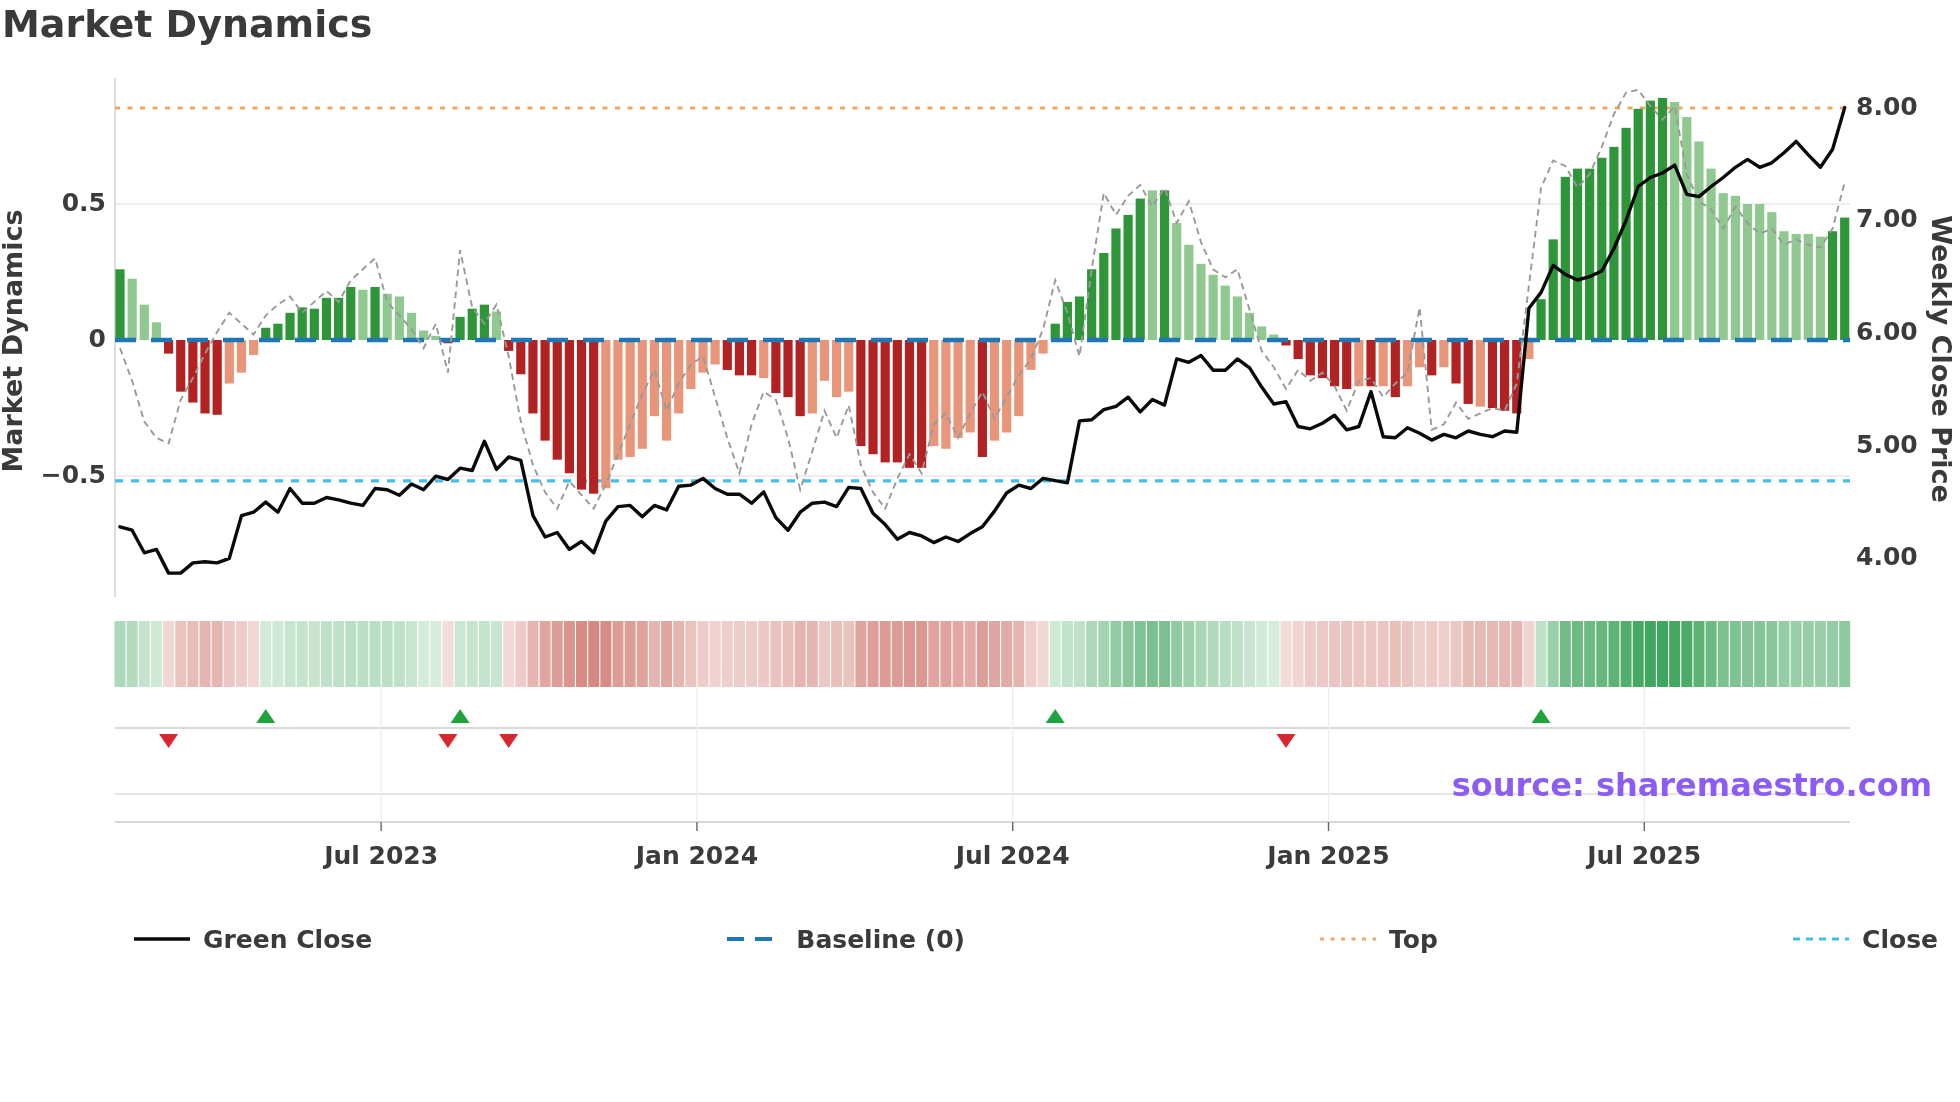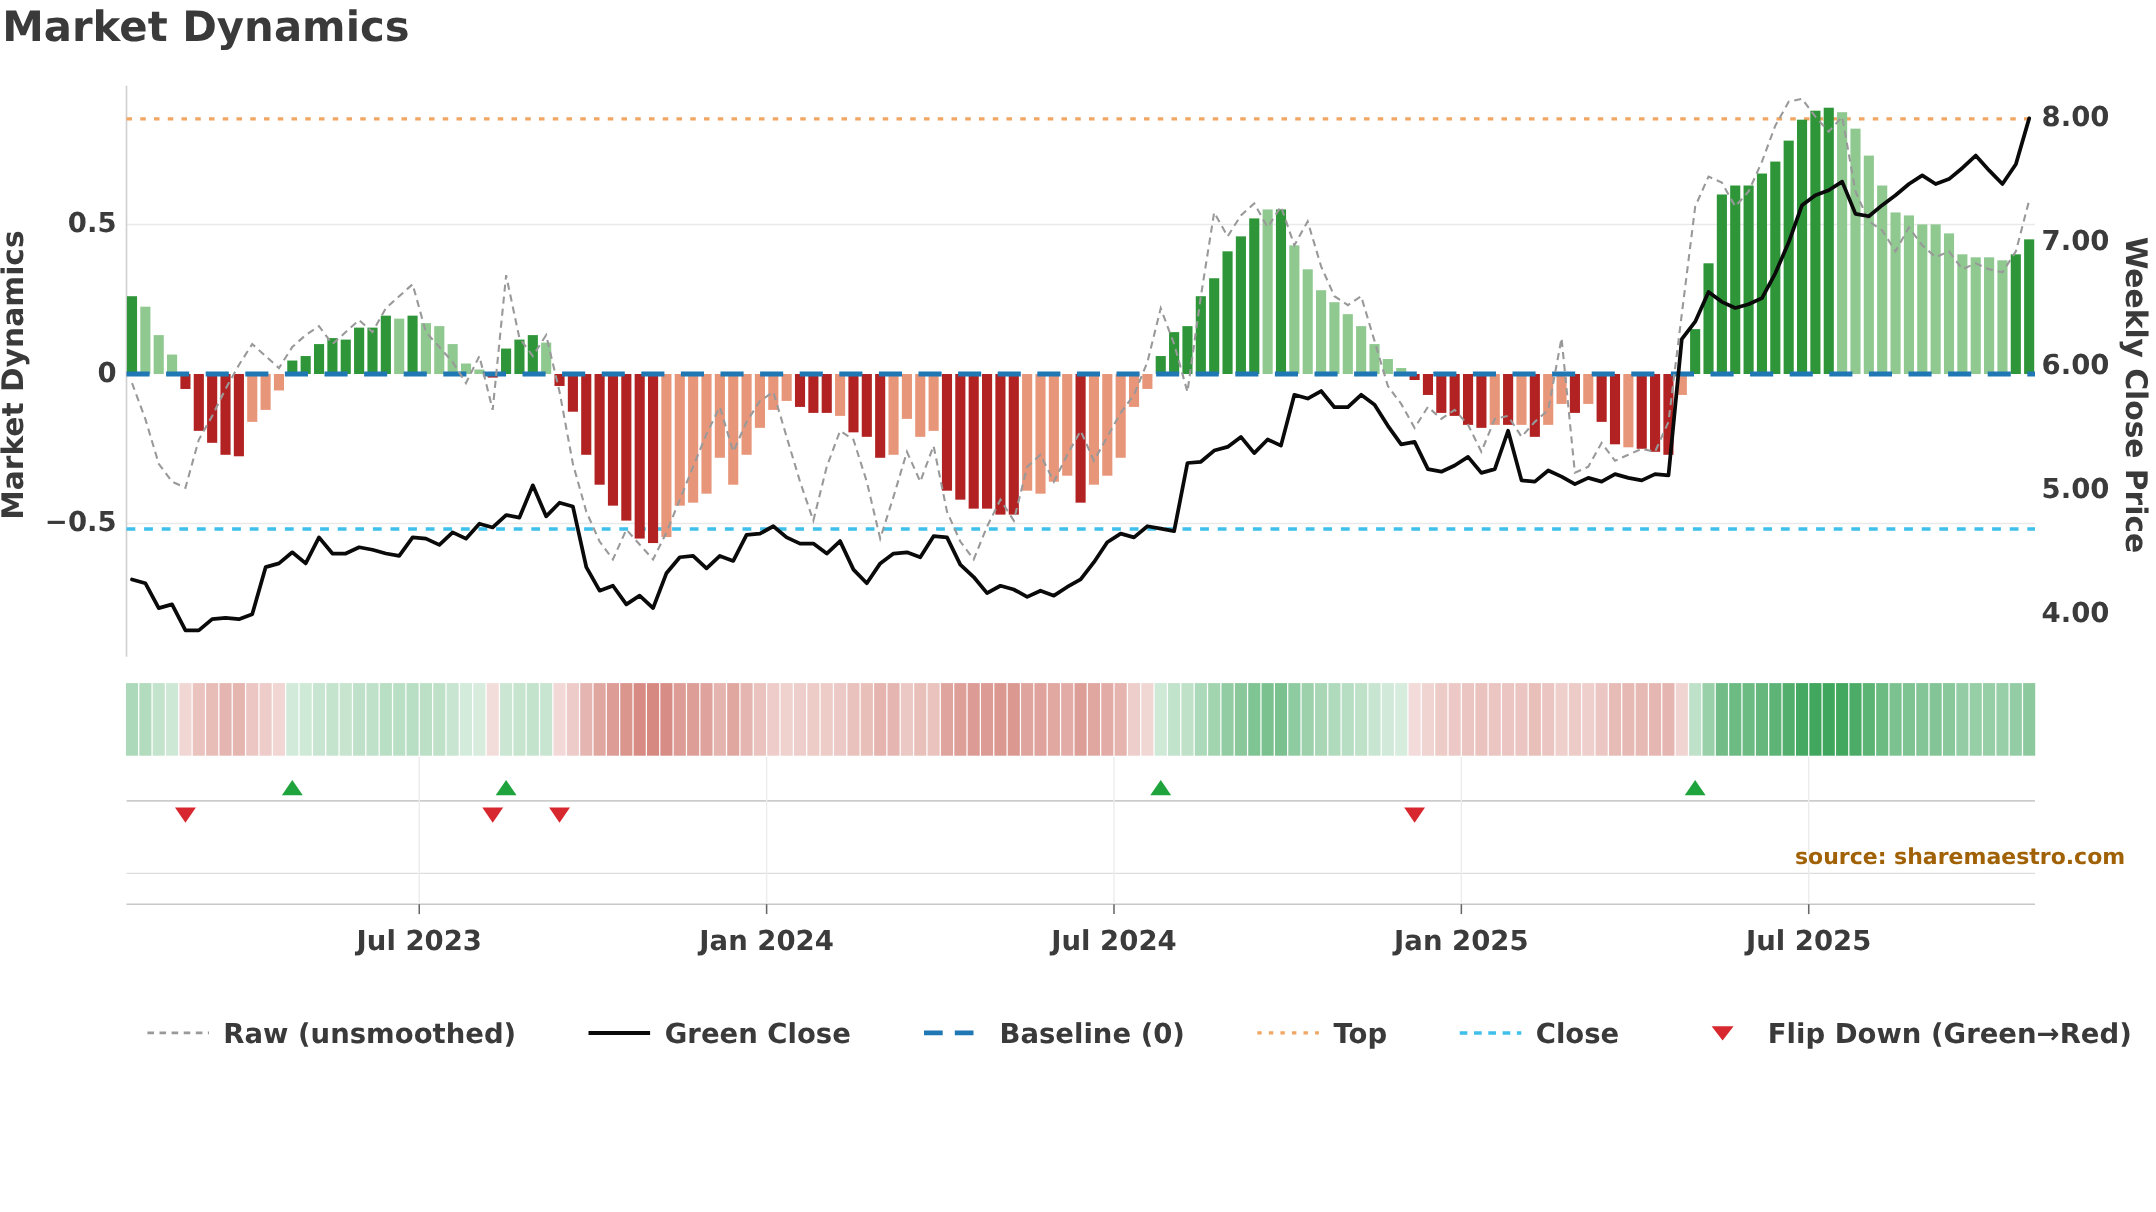--- a/index.html
+++ b/index.html
@@ -5,21 +5,21 @@
   html,body{margin:0;padding:0;background:#ffffff;}
   body{width:1960px;height:1102px;position:relative;overflow:hidden;
        font-family:"DejaVu Sans","Liberation Sans",sans-serif;color:#3a3a3a;}
   #figure{position:absolute;inset:0;font-weight:bold;}
   #chart-svg{position:absolute;left:0;top:0;}
   .page-title{position:absolute;left:2px;top:2px;font-size:38px;color:#3a3a3a;}
   .ylabel-left{position:absolute;left:-186px;top:324px;width:400px;height:34px;
        text-align:center;font-size:27px;transform:rotate(-90deg);}
   .ylabel-right{position:absolute;left:1728px;top:342px;width:424px;height:34px;
        text-align:center;font-size:27px;transform:rotate(90deg);}
-  .source-note{position:absolute;right:28px;top:766px;font-size:20px;color:#a16207;}
+  .source-note{position:absolute;right:28px;top:766px;font-size:32px;color:#8b5cf6;}
   #legend{position:absolute;left:0;top:916px;width:1960px;box-sizing:border-box;
        padding:0 22px 0 133px;display:flex;justify-content:space-between;
        align-items:center;height:46px;}
   .legend-item{display:flex;align-items:center;gap:12px;font-size:25px;color:#3a3a3a;white-space:nowrap;}
 </style>
 </head>
 <body>
 
 <div id="figure">
   <div class="page-title">Market Dynamics</div>
@@ -379,26 +379,20 @@
         <text x="1328.5045774647888" y="857" text-anchor="middle" fill="#3b3b3b" font-size="25" dominant-baseline="middle" font-family="&quot;DejaVu Sans&quot;,&quot;Liberation Sans&quot;,sans-serif">Jan 2025</text>
         <text x="1644.294718309859" y="857" text-anchor="middle" fill="#3b3b3b" font-size="25" dominant-baseline="middle" font-family="&quot;DejaVu Sans&quot;,&quot;Liberation Sans&quot;,sans-serif">Jul 2025</text>
       </g>
     </svg>
 
   <div class="source-note">source: sharemaestro.com</div>
 
   <div id="legend">
       <div class="legend-item">
         <span><svg width="58" height="18">
-            <line x1="1" x2="57" y1="9" y2="9" fill="none" stroke="#999999" stroke-width="2.4" stroke-dasharray="6 5"></line>
-          </svg></span>
-        <span>Raw (unsmoothed)</span>
-      </div>
-      <div class="legend-item">
-        <span><svg width="58" height="18">
             <line x1="1" x2="57" y1="9" y2="9" fill="none" stroke="#0a0a0a" stroke-width="3.6"></line>
           </svg></span>
         <span>Green Close</span>
       </div>
       <div class="legend-item">
         <span><svg width="58" height="18">
             <line x1="1" x2="57" y1="9" y2="9" fill="none" stroke="#1f77b4" stroke-width="4.2" stroke-dasharray="17 11"></line>
           </svg></span>
         <span>Baseline (0)</span>
       </div>
@@ -407,20 +401,14 @@
             <line x1="1" x2="57" y1="9" y2="9" fill="none" stroke="#f2a663" stroke-width="3" stroke-dasharray="4 6.5"></line>
           </svg></span>
         <span>Top</span>
       </div>
       <div class="legend-item">
         <span><svg width="58" height="18">
             <line x1="1" x2="57" y1="9" y2="9" fill="none" stroke="#3ec0ea" stroke-width="3.2" stroke-dasharray="7 6"></line>
           </svg></span>
         <span>Close</span>
       </div>
-      <div class="legend-item">
-        <span><svg width="58" height="18">
-            <path d="M19,3 L39,3 L29,16 Z" fill="#d7282f"></path>
-          </svg></span>
-        <span>Flip Down (Green→Red)</span>
-      </div>
     </div>
 </div>
 
 </body></html>

